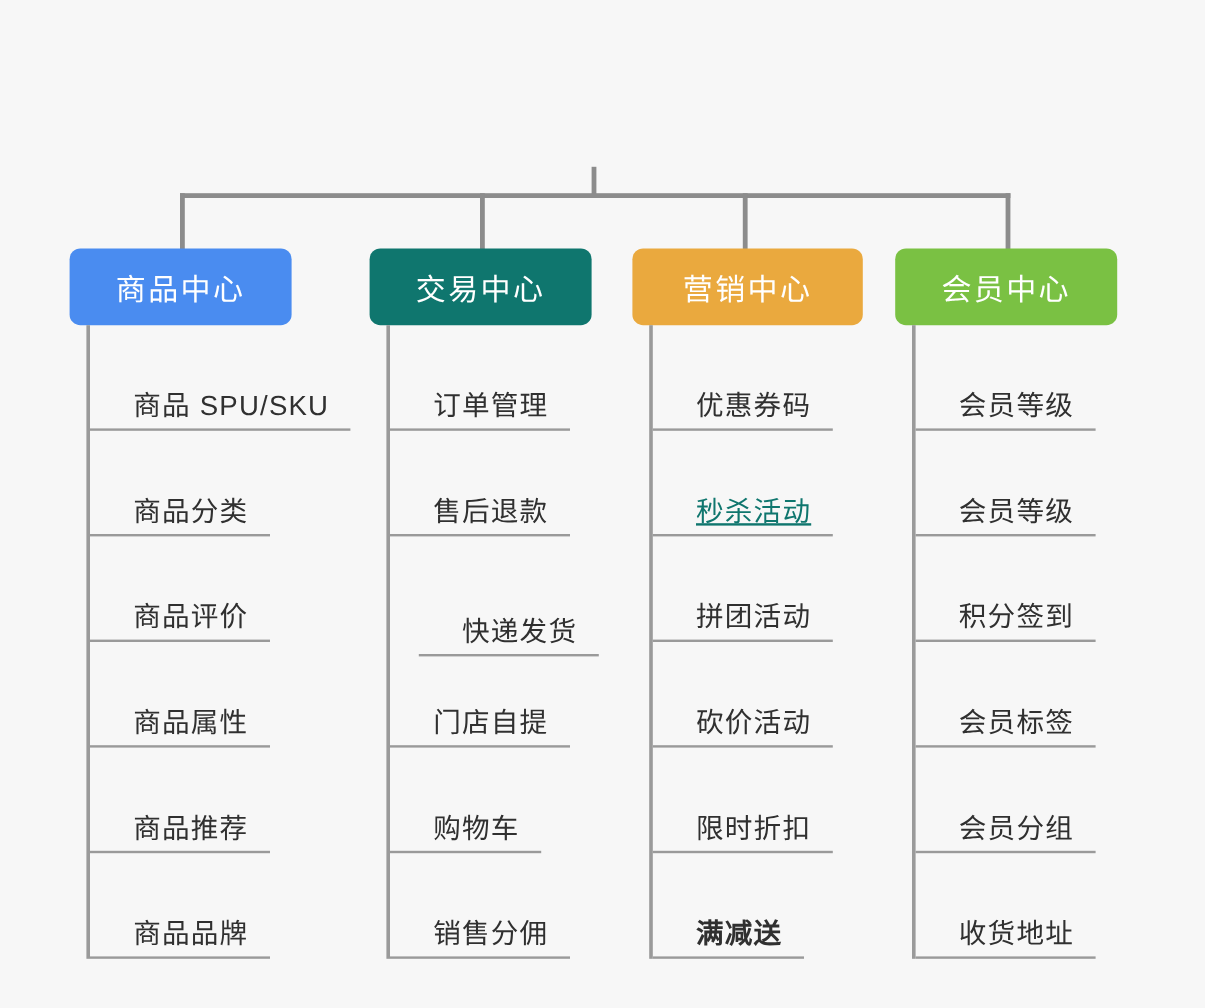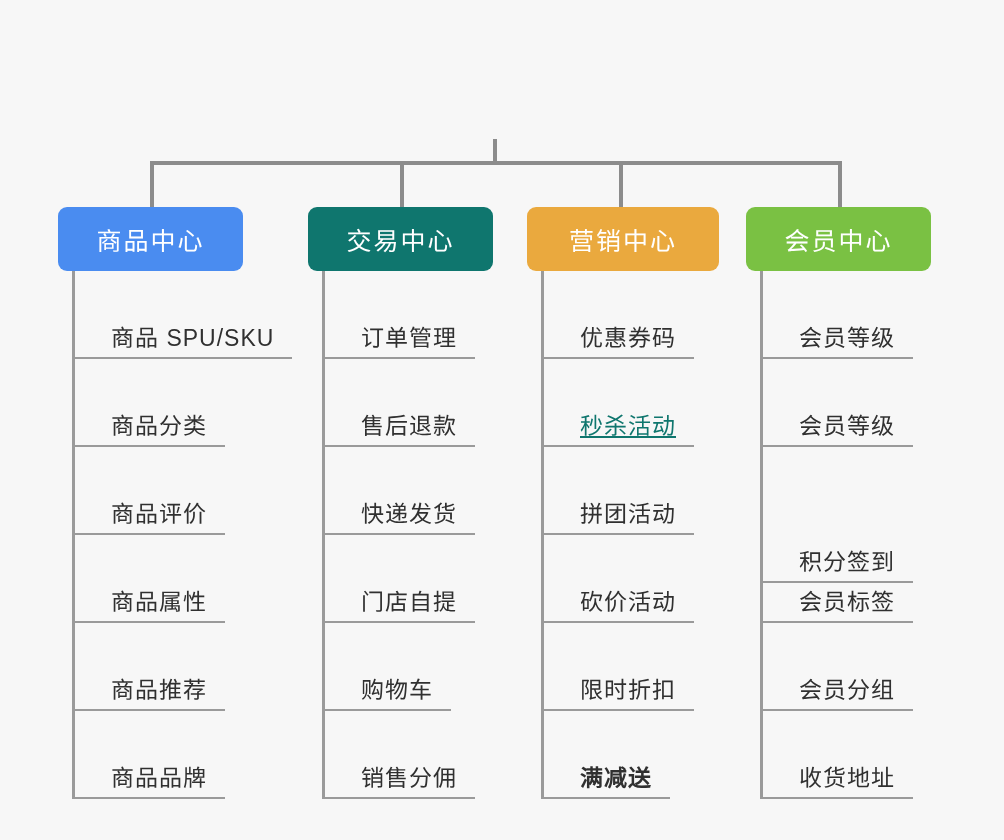--- a/index.html
+++ b/index.html
@@ -145,21 +145,21 @@
   </div>
 
   <div class="leaf-col" style="left:322px; top:271px;">
     <div class="leaf-spine" style="height: 528px; background: rgb(154, 154, 154);"></div>
     <div class="leaf-item" style="top: 0px; border-bottom-color: rgb(154, 154, 154);">
       <span class="leaf-label" style="color: rgb(48, 48, 48);">订单管理</span>
     </div>
     <div class="leaf-item" style="top: 88px; border-bottom-color: rgb(154, 154, 154);">
       <span class="leaf-label" style="color: rgb(48, 48, 48);">售后退款</span>
     </div>
-    <div class="leaf-item" style="top: 176px; border-bottom-color: rgb(154, 154, 154);">
+    <div class="leaf-item" style="top: 188px; border-bottom-color: rgb(154, 154, 154); margin-left: 24px;">
       <span class="leaf-label" style="color: rgb(48, 48, 48);">快递发货</span>
     </div>
     <div class="leaf-item" style="top: 264px; border-bottom-color: rgb(154, 154, 154);">
       <span class="leaf-label" style="color: rgb(48, 48, 48);">门店自提</span>
     </div>
     <div class="leaf-item" style="top: 352px; border-bottom-color: rgb(154, 154, 154);">
       <span class="leaf-label" style="color: rgb(48, 48, 48);">购物车</span>
     </div>
     <div class="leaf-item" style="top: 440px; border-bottom-color: rgb(154, 154, 154);">
       <span class="leaf-label" style="color: rgb(48, 48, 48);">销售分佣</span>
@@ -189,21 +189,21 @@
   </div>
 
   <div class="leaf-col" style="left:760px; top:271px;">
     <div class="leaf-spine" style="height: 528px; background: rgb(154, 154, 154);"></div>
     <div class="leaf-item" style="top: 0px; border-bottom-color: rgb(154, 154, 154);">
       <span class="leaf-label" style="color: rgb(48, 48, 48);">会员等级</span>
     </div>
     <div class="leaf-item" style="top: 88px; border-bottom-color: rgb(154, 154, 154);">
       <span class="leaf-label" style="color: rgb(48, 48, 48);">会员等级</span>
     </div>
-    <div class="leaf-item" style="top: 176px; border-bottom-color: rgb(154, 154, 154); margin-top: 48px;">
+    <div class="leaf-item" style="top: 176px; border-bottom-color: rgb(154, 154, 154);">
       <span class="leaf-label" style="color: rgb(48, 48, 48);">积分签到</span>
     </div>
     <div class="leaf-item" style="top: 264px; border-bottom-color: rgb(154, 154, 154);">
       <span class="leaf-label" style="color: rgb(48, 48, 48);">会员标签</span>
     </div>
     <div class="leaf-item" style="top: 352px; border-bottom-color: rgb(154, 154, 154);">
       <span class="leaf-label" style="color: rgb(48, 48, 48);">会员分组</span>
     </div>
     <div class="leaf-item" style="top: 440px; border-bottom-color: rgb(154, 154, 154);">
       <span class="leaf-label" style="color: rgb(48, 48, 48);">收货地址</span>

